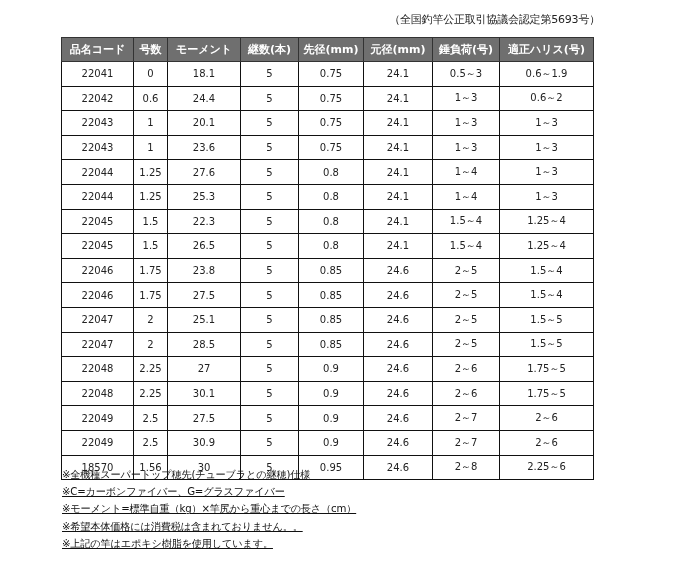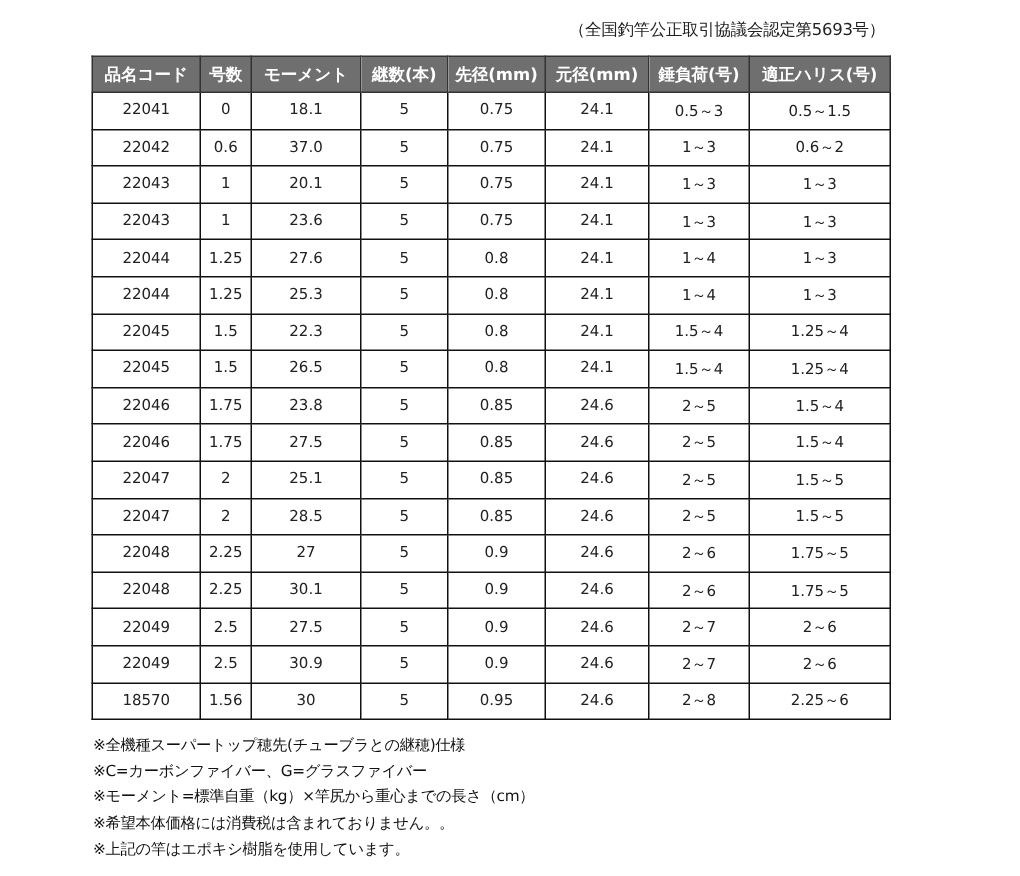--- a/index.html
+++ b/index.html
@@ -1,24 +1,24 @@
 <!DOCTYPE html>
 <html><head>
 <meta charset="utf-8">
 <style>
   html, body { margin:0; padding:0; background:#ffffff; }
   body { width:680px; height:584px; position:relative; overflow:hidden;
          font-family:"DejaVu Sans", "Liberation Sans", sans-serif; color:#222; }
-  .certification { position:absolute; top:12px; right:90px; font-size:11px; color:#222; letter-spacing:-0.2px; }
+  .certification { position:absolute; top:12px; right:80px; font-size:11px; color:#222; letter-spacing:-0.2px; }
   table.spec { position:absolute; left:61px; top:37px; border-collapse:collapse; table-layout:fixed;
                width:532px; font-size:10px; }
   table.spec th, table.spec td { border:1.2px solid #111; text-align:center; padding:0; overflow:hidden; white-space:nowrap; }
   table.spec th { background:#6f6f6f; color:#ffffff; font-weight:bold; height:23px; font-size:11px; border-color:#333; }
   table.spec td { height:23.6px; color:#222; }
-  .notes { position:absolute; left:62px; top:489px; font-size:10.2px; line-height:17.2px; color:#111; letter-spacing:-0.2px; }
+  .notes { position:absolute; left:62px; top:466px; font-size:10.2px; line-height:17.2px; color:#111; letter-spacing:-0.2px;text-decoration:underline; }
   .notes div { white-space:nowrap; }
 </style>
 </head>
 <body>
 
 <div class="certification">（全国釣竿公正取引協議会認定第5693号）</div>
 
 <table class="spec">
   <colgroup>
     <col style="width:72px">
@@ -44,26 +44,26 @@
   </thead>
   <tbody id="tbody">
       <tr>
         <td>22041</td>
         <td>0</td>
         <td>18.1</td>
         <td>5</td>
         <td>0.75</td>
         <td>24.1</td>
         <td>0.5～3</td>
-        <td>0.5～1.5</td>
+        <td>0.6～1.9</td>
       </tr>
       <tr>
         <td>22042</td>
         <td>0.6</td>
-        <td>37.0</td>
+        <td>24.4</td>
         <td>5</td>
         <td>0.75</td>
         <td>24.1</td>
         <td>1～3</td>
         <td>0.6～2</td>
       </tr>
       <tr>
         <td>22043</td>
         <td>1</td>
         <td>20.1</td>

